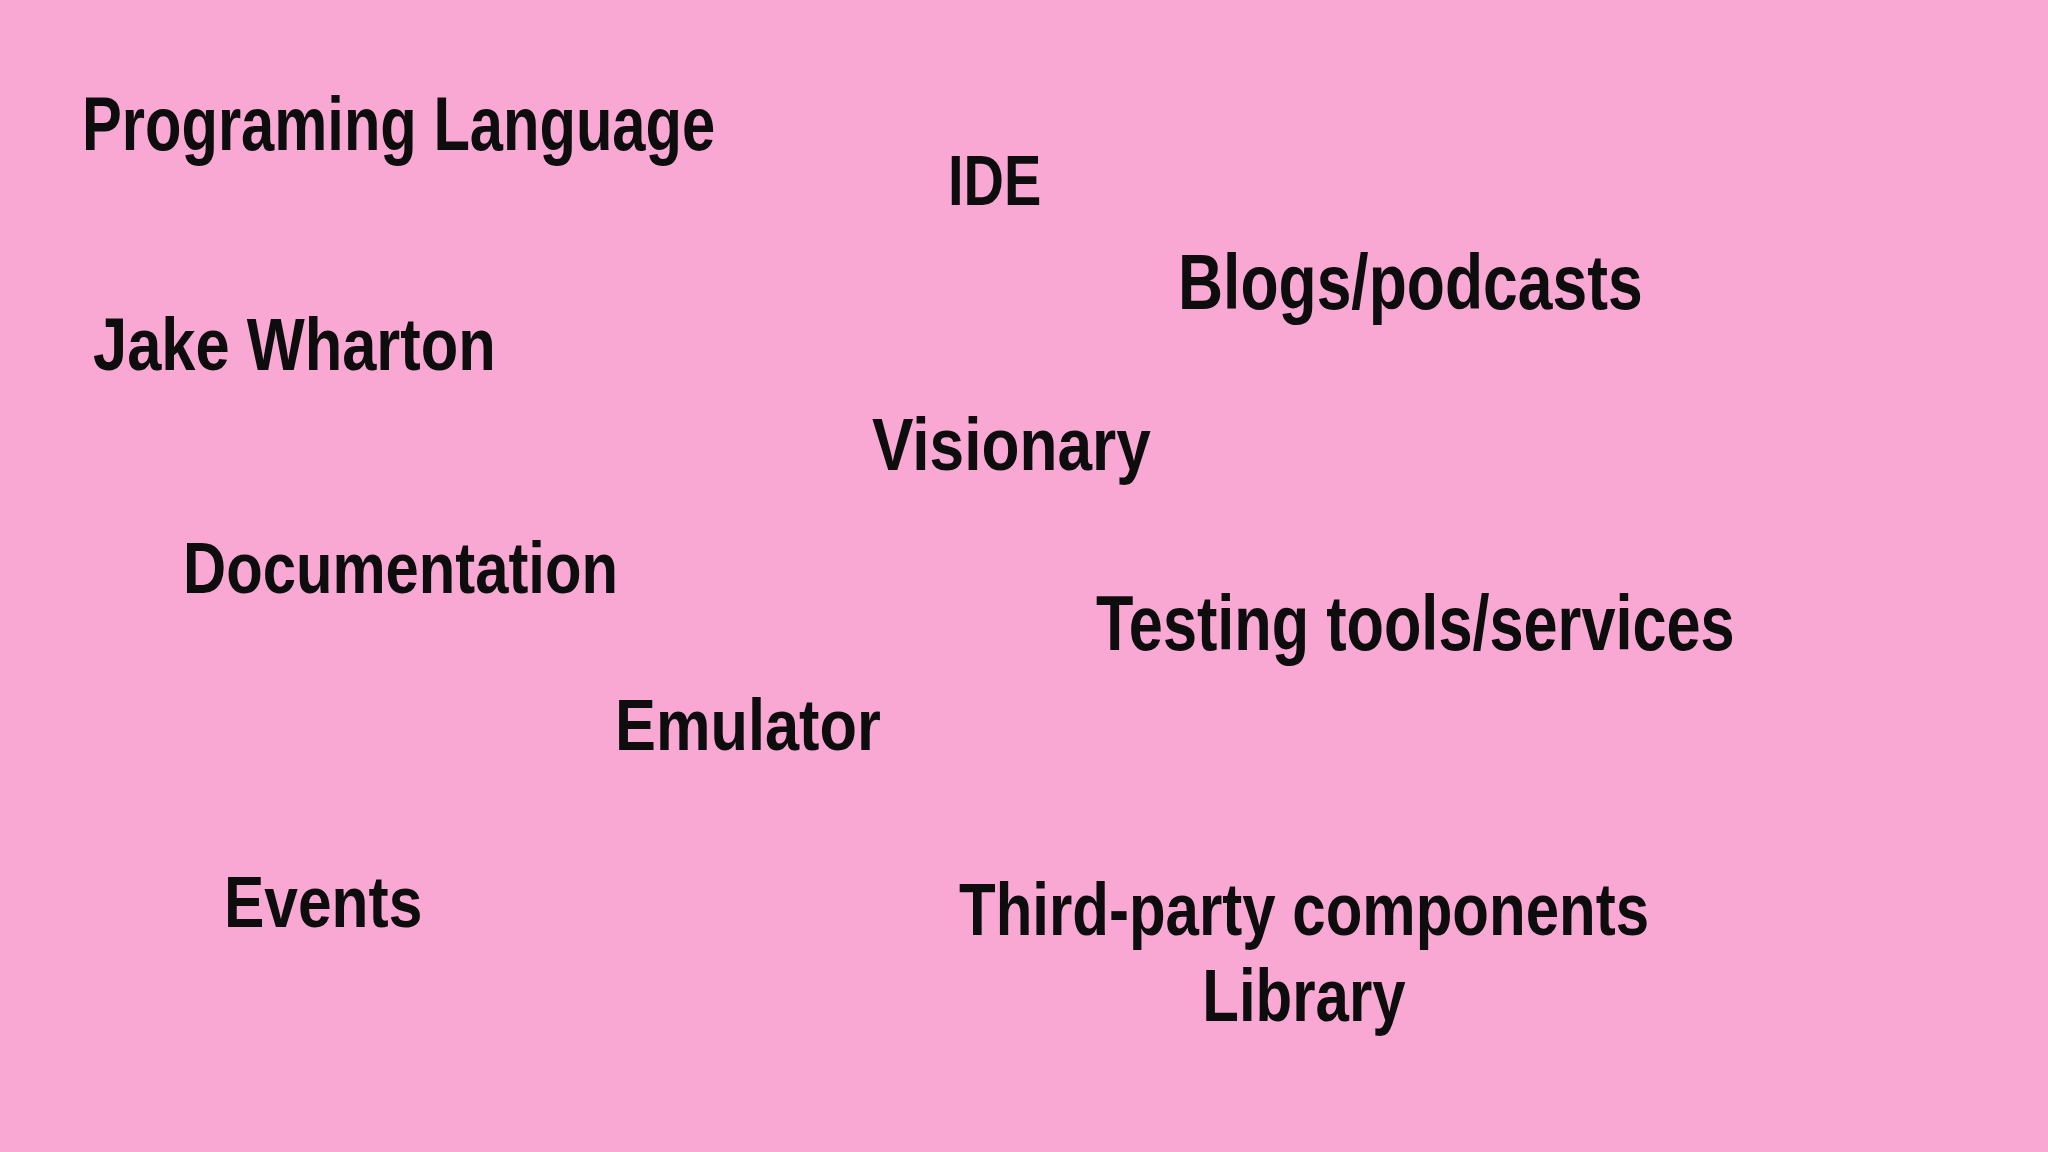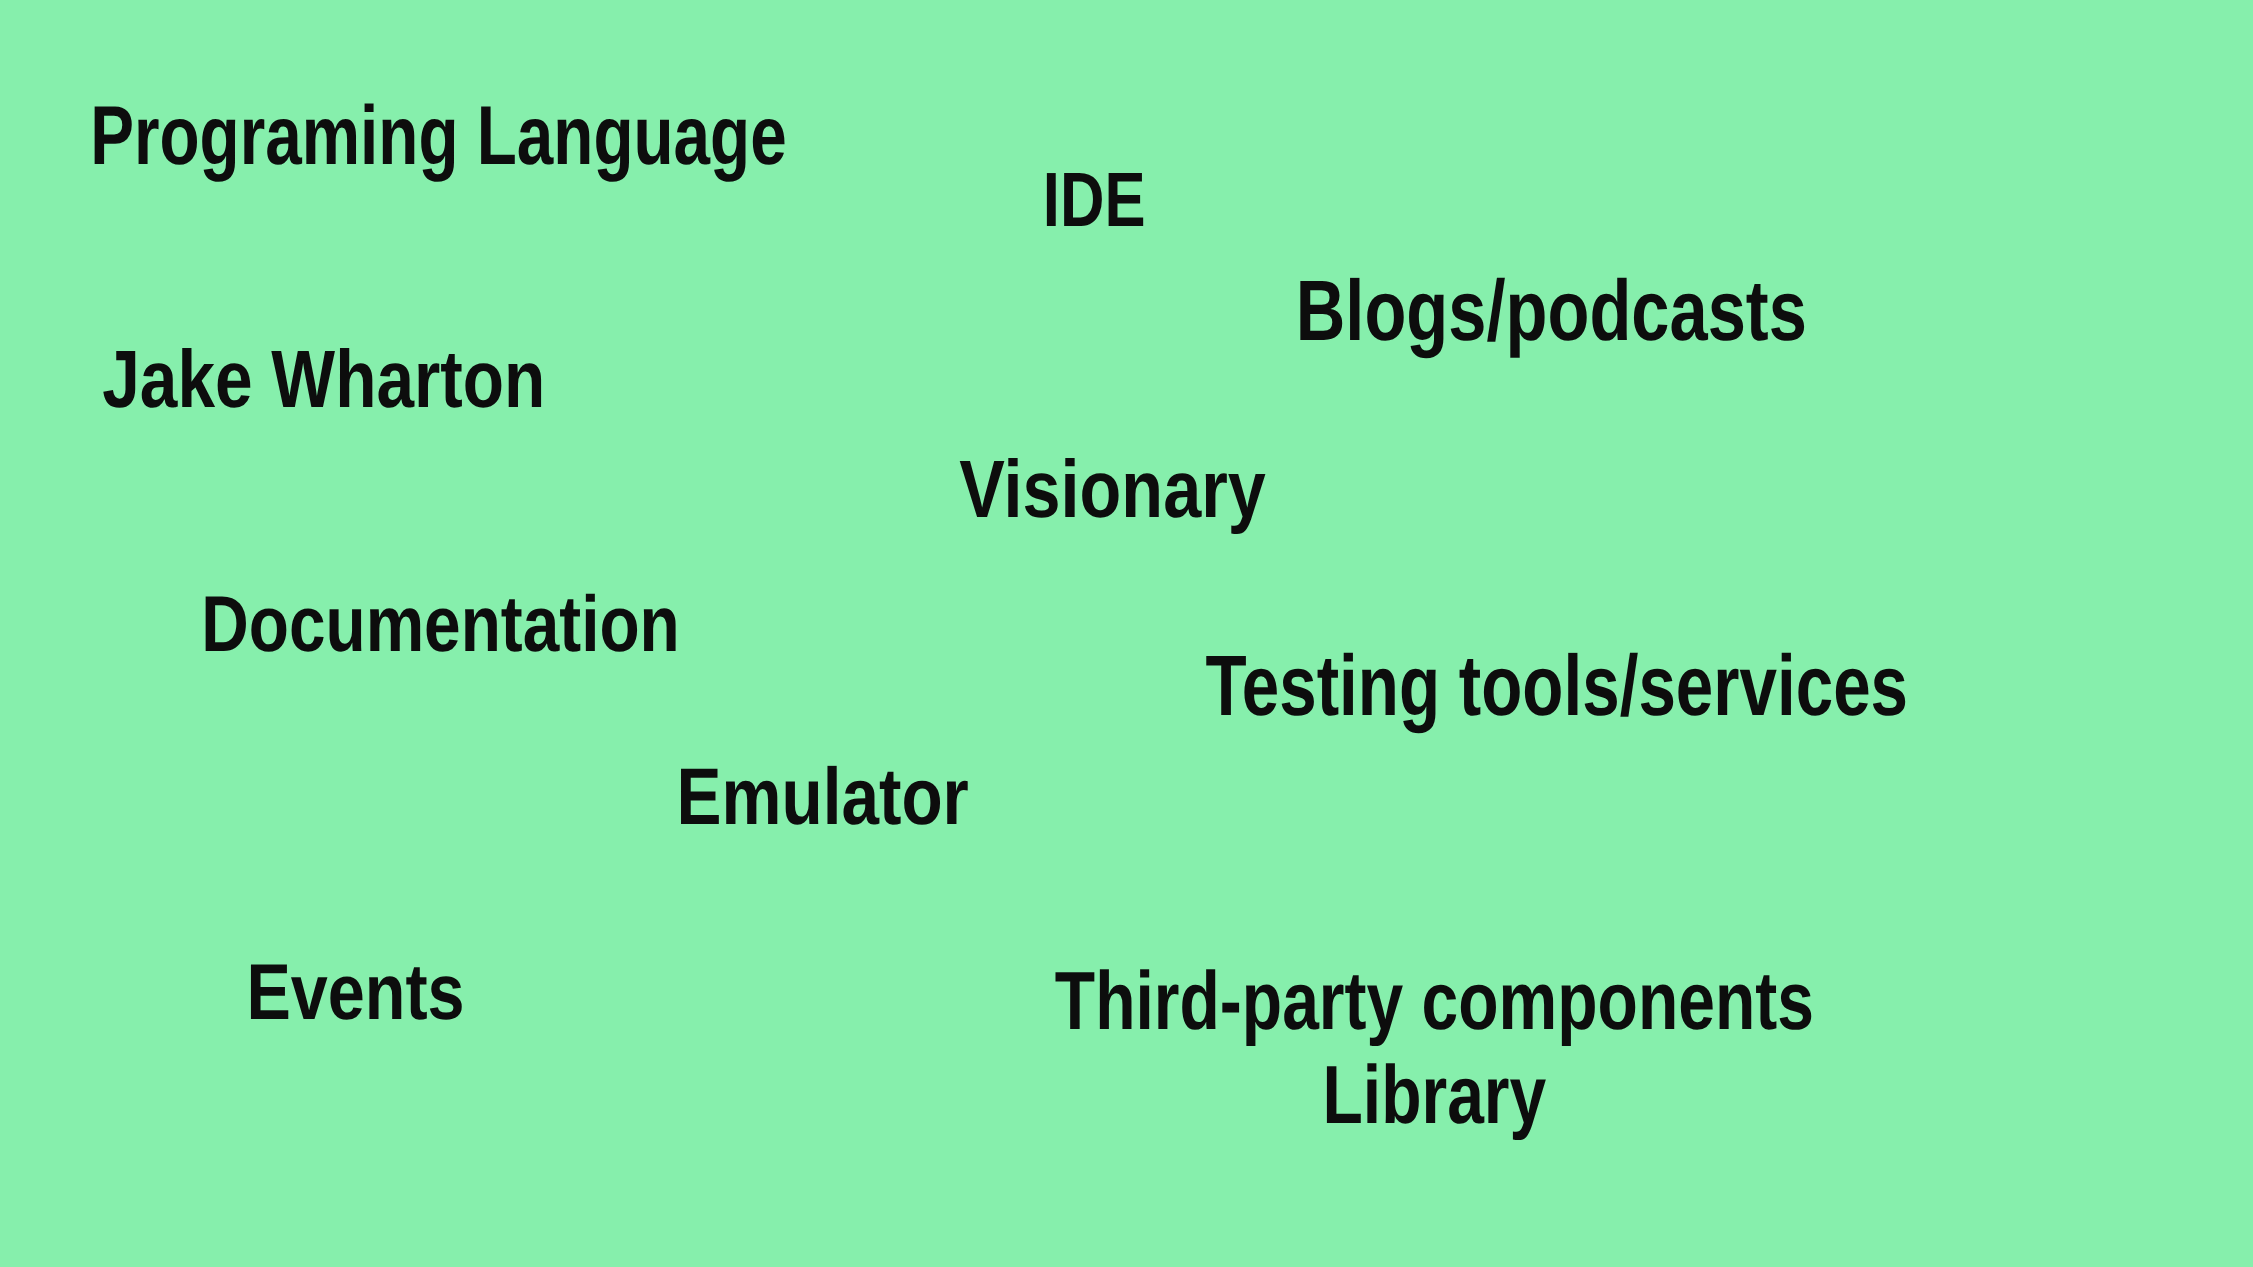--- a/index.html
+++ b/index.html
@@ -84,21 +84,21 @@
   #w-third-party-components-library {
     left: 908px; top: 866px;
     width: 990px;
     font-size: 75px;
     transform: scaleX(0.80);
   }
 </style>
 </head>
 <body>
 
-<div id="canvas" style="background: #86efac; width: 2048px; height: 1152px;">
+<div id="canvas" style="background: #f9a8d4; width: 2048px; height: 1152px;">
 
   <span class="word cond" id="w-programming-language" style="color: rgb(13, 13, 13);">Programing Language</span>
 
   <span class="word cond" id="w-ide" style="color: rgb(13, 13, 13);">IDE</span>
 
   <span class="word cond" id="w-blogs-podcasts" style="color: rgb(13, 13, 13);">Blogs/podcasts</span>
 
   <span class="word cond" id="w-jake-wharton" style="color: rgb(13, 13, 13);">Jake Wharton</span>
 
   <span class="word cond" id="w-visionary" style="color: rgb(13, 13, 13);">Visionary</span>

